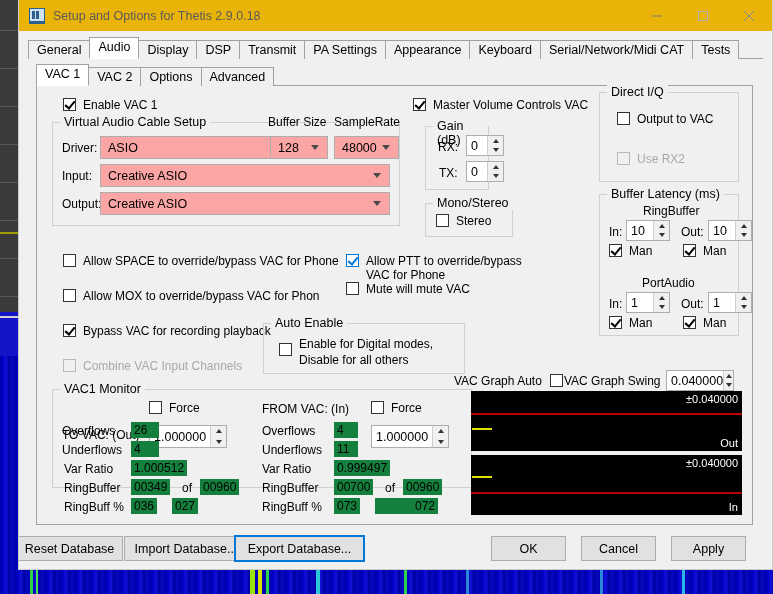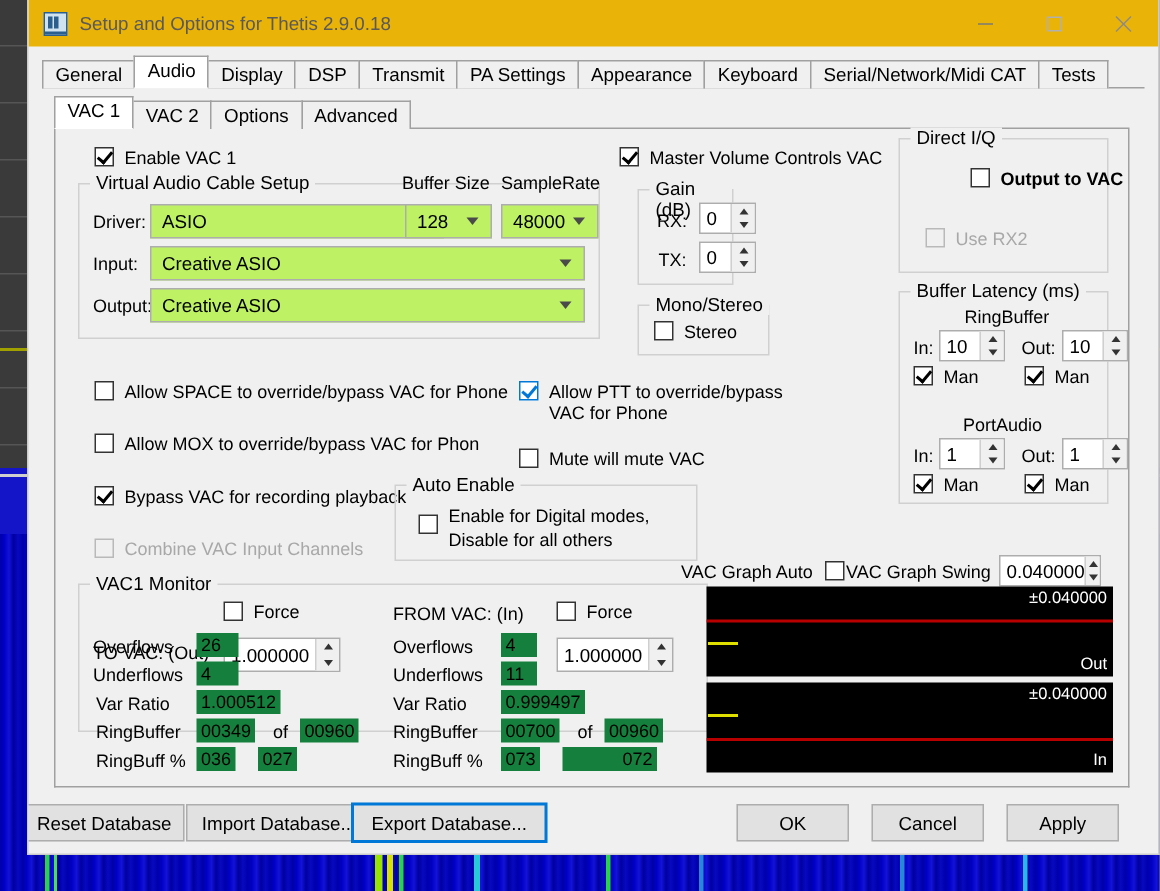--- a/index.html
+++ b/index.html
@@ -91,21 +91,21 @@
   .chk{display:flex;align-items:flex-start;gap:7px;}
   .chk .lbl{line-height:14px;}
   .chk.dis .lbl{color:#a8a8a8;}
   .group{
     position:absolute;border:1px solid #d0d0d0;box-sizing:border-box;
   }
   .group>.gtitle{
     position:absolute;top:-8px;left:7px;background:#f0f0f0;padding:0 4px;font-size:12.5px;
   }
   .combo{
-    background:#bef264;border:1px solid #adadad;box-sizing:border-box;height:23px;
+    background:#fca5a5;border:1px solid #adadad;box-sizing:border-box;height:23px;
     display:flex;align-items:center;padding-left:7px;font-size:12.5px;position:relative;
   }
   .combo .arw{
     position:absolute;right:8px;top:50%;transform:translateY(-60%);
     width:0;height:0;border-left:4px solid transparent;border-right:4px solid transparent;
     border-top:5px solid #4a4a4a;
   }
   .spin{display:flex;border:1px solid #adadad;background:#fff;box-sizing:border-box;height:21px;align-items:stretch;}
   .spin .val{flex:1;display:flex;align-items:center;padding-left:4px;font-size:12.5px;}
   .spin .btns{width:15px;display:flex;flex-direction:column;border-left:1px solid #cfcfcf;background:#f0f0f0;}
@@ -280,21 +280,21 @@
       <span class="gtitle">Mono/Stereo</span>
     </div>
     <div class="chk" style="position:absolute;left:399px;top:128px;">
       <span class="cb"></span>
       <span class="lbl">Stereo</span>
     </div>
 
     <div class="group" style="left:562px;top:6px;width:140px;height:90px;">
       <span class="gtitle">Direct I/Q</span>
     </div>
-    <div class="chk" style="position:absolute;left:610px;top:26px;font-weight:bold;">
+    <div class="chk" style="position:absolute;left:580px;top:26px;">
       <span class="cb"></span>
       <span class="lbl">Output to VAC</span>
     </div>
     <div class="chk dis" style="position:absolute;left:580px;top:66px;">
       <span class="cb disabled"></span>
       <span class="lbl">Use RX2</span>
     </div>
 
     <div class="group" style="left:562px;top:108px;width:140px;height:142px;">
       <span class="gtitle">Buffer Latency (ms)</span>
@@ -379,21 +379,21 @@
       <span class="lbl">Bypass VAC for recording playback</span>
     </div>
     <div class="chk dis" style="position:absolute;left:26px;top:273px;">
       <span class="cb disabled"></span>
       <span class="lbl">Combine VAC Input Channels</span>
     </div>
     <div class="chk" style="position:absolute;left:309px;top:168px;width:180px;">
       <span class="cb accent checked"></span>
       <span class="lbl">Allow PTT to override/bypass VAC for Phone</span>
     </div>
-    <div class="chk" style="position:absolute;left:309px;top:213px;justify-content:flex-end;">
+    <div class="chk" style="position:absolute;left:309px;top:196px;justify-content:flex-end;">
       <span class="cb"></span>
       <span class="lbl">Mute will mute VAC</span>
     </div>
 
     <div class="group" style="left:226px;top:237px;width:202px;height:51px;">
       <span class="gtitle">Auto Enable</span>
     </div>
     <div class="chk" style="position:absolute;left:242px;top:250px;">
       <span class="cb" style="margin-top:7px;"></span>
       <span class="lbl" style="line-height:16px;">

